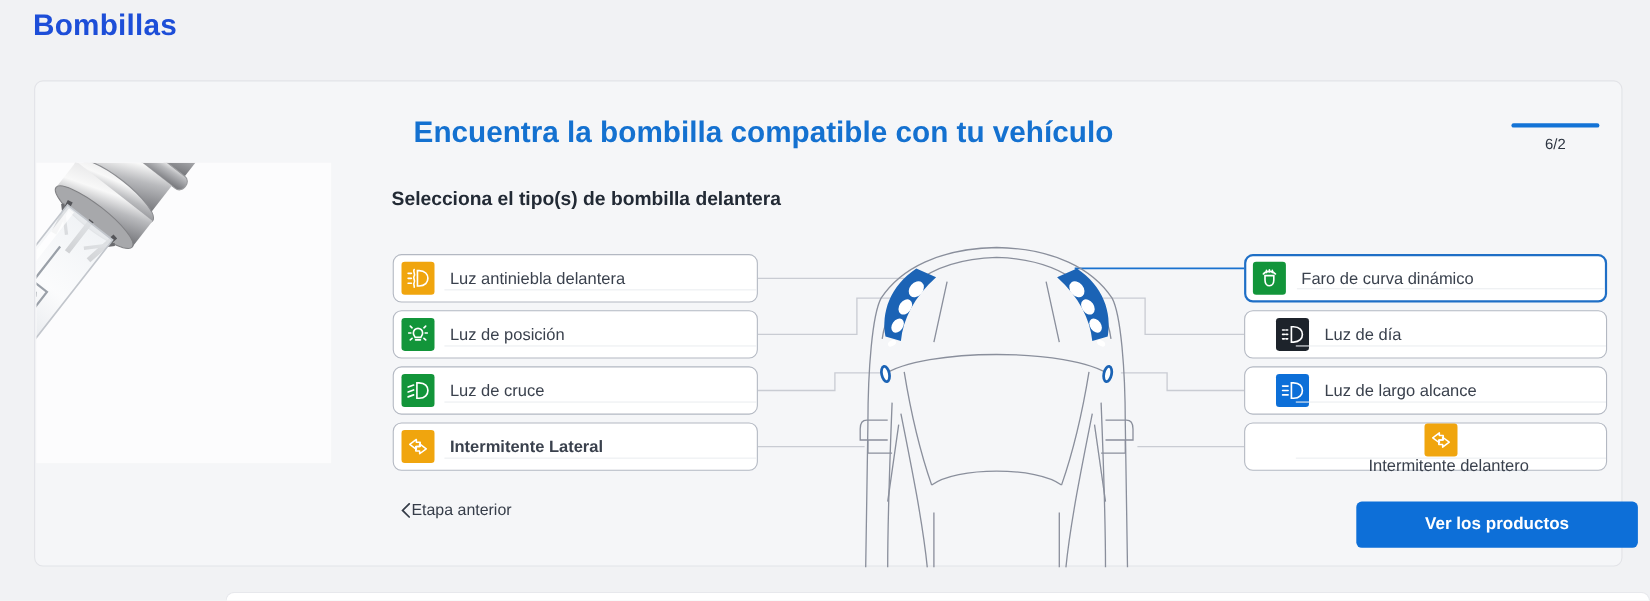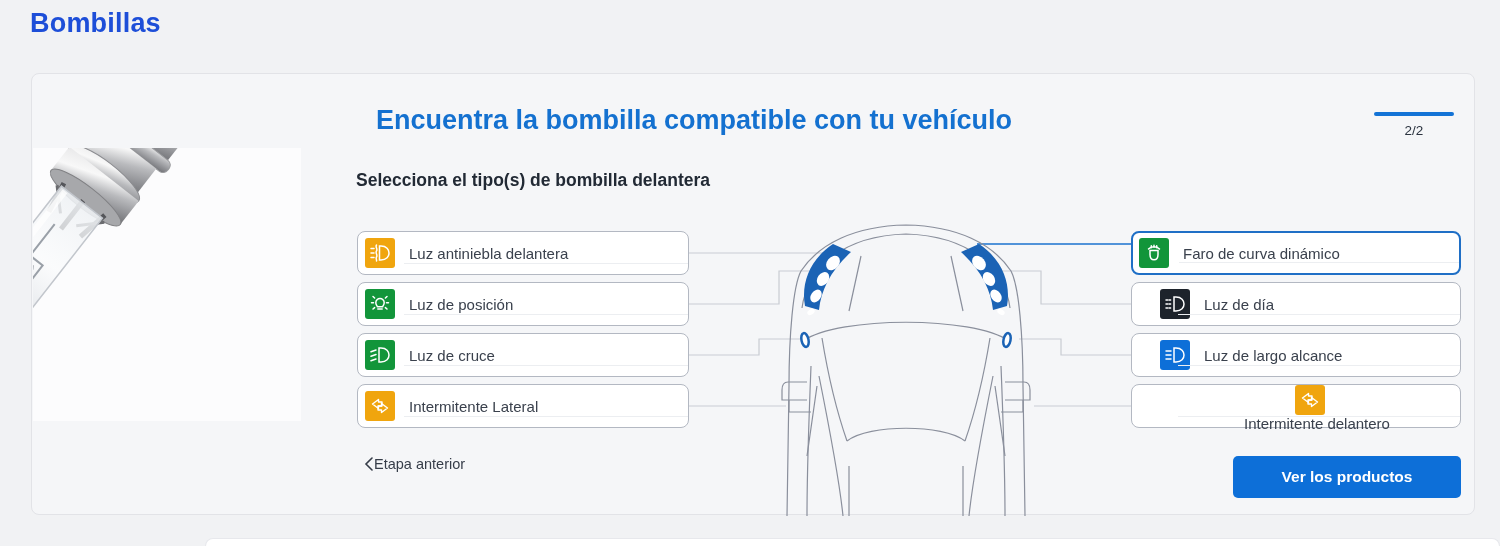--- a/index.html
+++ b/index.html
@@ -70,21 +70,21 @@
   
   .back-link {
     position:absolute; left:332px; top:382px;
     display:flex; align-items:center; 
     font-size:14.5px; color:#363d49; cursor:pointer;
   }
   .back-link svg { width:10px; height:14px; display:block; }
   
   .submit-btn {
     position:absolute; left:1201px; top:382px;
-    width:228px; height:42px;
+    width:256px; height:42px;
     background:#0d6fd8; color:#ffffff;
     border:none; border-radius:5px;
     font-family:"Liberation Sans", sans-serif;
     font-size:15.5px; font-weight:700;
     cursor:pointer;
   }
   
   .diagram { position:absolute; left:657px; top:142px; width:442px; height:300px; }
   
   .next-section {
@@ -145,21 +145,21 @@
         <path d="M30 196 L90 196 L84 244 Q60 258 36 244 Z" fill="url(#cap)"></path>
         <path d="M48 244 L72 244 L68 266 Q60 272 52 266 Z" fill="url(#cap)"></path>
       </g>
     </svg>
   </div>
 
   <div class="wizard-heading">Encuentra la bombilla compatible con tu vehículo</div>
 
   <div class="progress-wrap">
     <div class="progress-bar"></div>
-    <div class="progress-label">2/2</div>
+    <div class="progress-label">6/2</div>
   </div>
 
   <div class="wizard-subtitle">Selecciona el tipo(s) de bombilla delantera</div>
 
   <svg class="diagram" viewBox="0 0 442 300">
 
     <g stroke="#c9ccd3" stroke-width="1.2" fill="none">
       <path d="M0 37 H150"></path>
       <path d="M0 88 H90 V55 H135"></path>
       <path d="M0 139 H70 V123 H114"></path>
@@ -238,21 +238,21 @@
     <div class="opt" style="left:325px; top:259px;">
       <span class="tile" style="background-color: rgb(18, 149, 58);">
         <svg viewBox="0 0 24 24" stroke="#fff" stroke-width="1.5" fill="none" stroke-linecap="round">
           <path d="M13 5 C18.5 5 21 8.5 21 12 C21 15.5 18.5 19 13 19 L11 19 L11 5 Z"></path>
           <path d="M8 7 L3 8.8 M8 11.5 L3 13.3 M8 16 L3 17.8"></path>
         </svg>
       </span>
       <span class="lbl">Luz de cruce</span>
       <span class="underline"></span>
     </div>
-    <div class="opt" style="left:325px; top:310px;">
+    <div class="opt" style="left:325px; top:310px;font-weight:bold;">
       <span class="tile" style="background-color: rgb(240, 165, 14);">
         <svg viewBox="0 0 24 24" stroke="#fff" stroke-width="1.4" fill="none" stroke-linejoin="round">
           <path d="M10.5 5.5 L10.5 8 L14 8 L14 12 L10.5 12 L10.5 14.5 L4.5 10 Z"></path>
           <path d="M13.5 9.5 L13.5 12 L10 12 L10 16 L13.5 16 L13.5 18.5 L19.5 14 Z"></path>
         </svg>
       </span>
       <span class="lbl">Intermitente Lateral</span>
       <span class="underline"></span>
     </div>
   </div>

